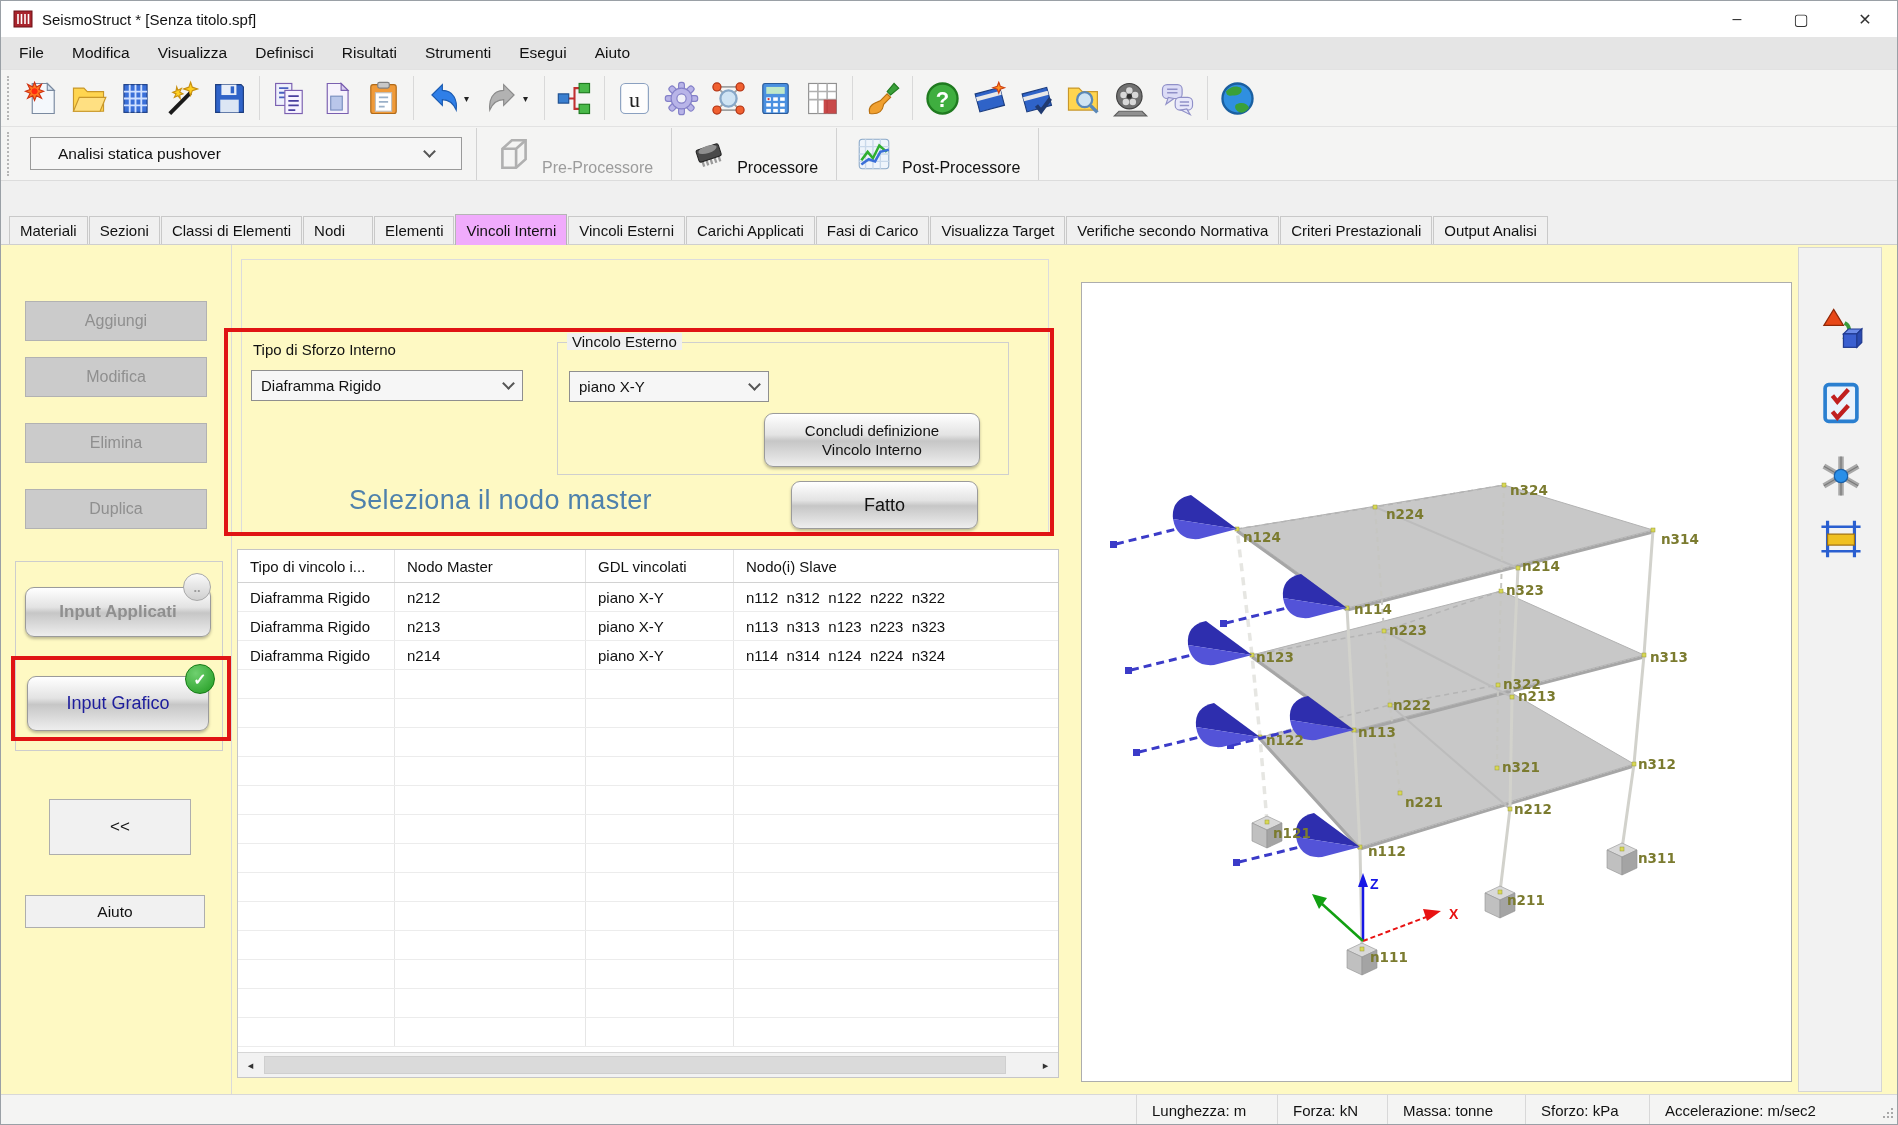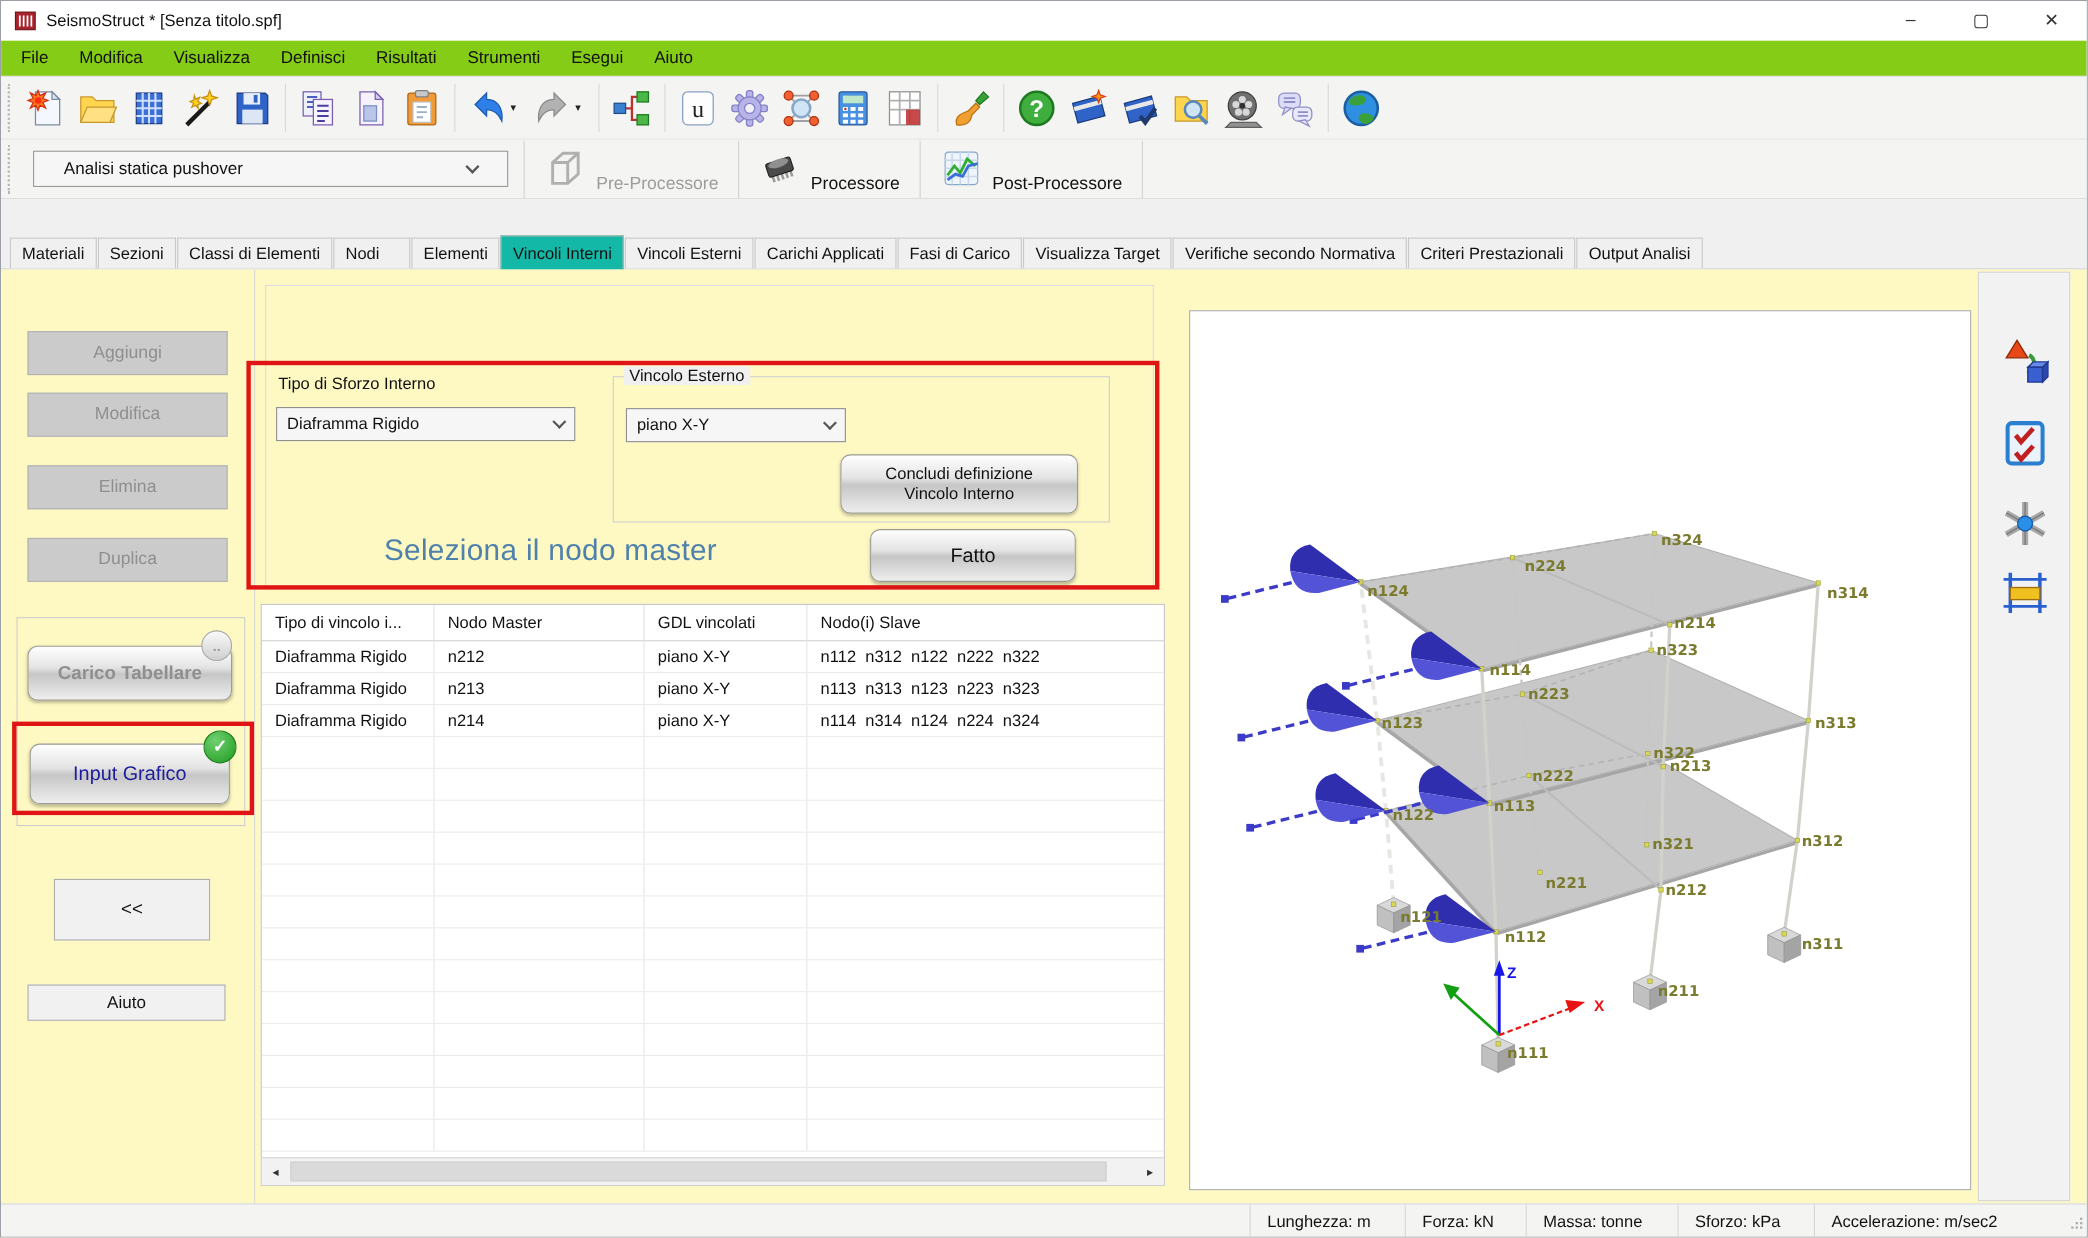--- a/index.html
+++ b/index.html
@@ -5,41 +5,41 @@
   *{box-sizing:border-box;margin:0;padding:0}
   html,body{width:1898px;height:1125px;overflow:hidden}
   body{font-family:"Liberation Sans",sans-serif;background:#fff;position:relative;border:1px solid #9aa0a6;color:#111}
   
   #titlebar{position:absolute;left:0;top:0;width:100%;height:36px;background:#fff;display:flex;align-items:center}
   #titlebar .appicon{margin-left:12px;display:flex}
   #titlebar .title{margin-left:9px;font-size:15px}
   #wincontrols{margin-left:auto;display:flex;height:100%}
   .wc{width:64px;display:flex;align-items:center;justify-content:center;font-size:16px;color:#333}
   
-  #menubar{position:absolute;left:0;top:36px;width:100%;height:32px;background:#84cc16;display:flex;align-items:flex-start;padding-left:4px}
+  #menubar{position:absolute;left:0;top:36px;width:100%;height:32px;background:#e5e5e5;display:flex;align-items:flex-start;padding-left:4px}
   .mitem{padding:0 14px;font-size:15.5px;height:100%;display:flex;align-items:center}
   
   #toolbar{position:absolute;left:0;top:68px;width:100%;height:58px;background:#f4f4f3;border-top:1px solid #e2e2e2;border-bottom:1px solid #e2e2e2;display:flex;align-items:center}
   .tdrag{width:7px;height:44px;border-left:2px dotted #b6b6b6;margin:0 4px 0 6px}
   .ti{width:47px;height:47px;display:flex;align-items:center;justify-content:center}
   .ti svg{width:37px;height:37px}
   .tsep{width:1px;height:44px;background:#d9d9d9;margin:0 6px}
   .tcaret{width:15px;font-size:10px;color:#222;text-align:left;margin-left:-3px}
   
   #analysisbar{position:absolute;left:0;top:126px;width:100%;height:54px;background:#f4f4f3;border-bottom:1px solid #dcdcdc;display:flex;align-items:center}
   #combo-analysis{width:432px;height:33px;margin-left:12px;border:1px solid #9a9a9a;background:#f6f6f6;display:flex;align-items:center;justify-content:space-between;padding:0 27px;font-size:15.5px}
   .chev{width:9px;height:9px;border-right:2px solid #555;border-bottom:2px solid #555;transform:rotate(45deg);margin-top:-4px}
   .procwrap{display:flex;align-items:center;height:100%;margin-left:14px}
   .procbtn{display:flex;align-items:flex-end;gap:9px;font-size:16px;padding:0 18px;height:46px}
   .procbtn.disabled{color:#9c9c9c}
   .vline{width:1px;height:52px;background:#d2d2d2}
   
   #tabrow{position:absolute;left:0;top:180px;width:100%;height:64px;background:#f0f0f0;display:flex;align-items:flex-end;padding-left:8px;border-bottom:1px solid #cfcfcf}
   .tab{height:28px;display:flex;align-items:center;padding:0 10px;font-size:15px;border:1px solid #c9c9c9;border-bottom:none;background:#f0f0f0;margin-right:1px;white-space:nowrap}
-  .tab.active{background:#14b8a6;height:31px;position:relative;top:1px;border-color:#b5b5b5}
+  .tab.active{background:#f0abfc;height:31px;position:relative;top:1px;border-color:#b5b5b5}
   
   #main{position:absolute;left:0;top:244px;width:1898px;height:849px;background:#fef9c3}
   #leftpanel{position:absolute;left:0;top:0;width:231px;height:100%;border-right:1px solid #dadada}
   .gbtn{position:absolute;left:24px;width:182px;height:40px;background:#cbcbcb;border:1px solid #b2b2b2;color:#8f8f8f;font-size:16px;display:flex;align-items:center;justify-content:center}
   #groupbox-left{position:absolute;left:14px;top:316px;width:208px;height:190px;border:1px solid #cdcdcd}
   .glossy{border:1px solid #9b9b9b;border-radius:9px;background:linear-gradient(180deg,#ffffff 0%,#e3e3e3 40%,#c6c6c6 52%,#eeeeee 100%);box-shadow:0 2px 3px rgba(0,0,0,.25);display:flex;align-items:center;justify-content:center}
   #btn-input-tab{position:absolute;left:24px;top:342px;width:186px;height:50px;font-size:17px;font-weight:bold;color:#8f8f8f}
   #badge-tab{position:absolute;left:182px;top:328px;width:28px;height:28px;border-radius:50%;background:linear-gradient(180deg,#fafafa,#cfcfcf);border:1px solid #a8a8a8;color:#9a9a9a;font-size:13px;font-weight:bold;display:flex;align-items:center;justify-content:center;z-index:3}
   #redbox-left{position:absolute;left:10px;top:411px;width:220px;height:85px;border:4px solid #e01414;z-index:2}
   #btn-input-graf{position:absolute;left:26px;top:431px;width:182px;height:55px;font-size:18px;font-weight:normal;color:#1c1c9c;z-index:2}
@@ -378,21 +378,21 @@
 </div>
 
 <div id="main">
 
   <div id="leftpanel">
     <div class="gbtn" style="top:56px">Aggiungi</div>
     <div class="gbtn" style="top:112px">Modifica</div>
     <div class="gbtn" style="top:178px">Elimina</div>
     <div class="gbtn" style="top:244px">Duplica</div>
     <div id="groupbox-left"></div>
-    <div id="btn-input-tab" class="glossy">Carico Tabellare</div>
+    <div id="btn-input-tab" class="glossy">Input Applicati</div>
     <div id="badge-tab">..</div>
     <div id="redbox-left"></div>
     <div id="btn-input-graf" class="glossy">Input Grafico</div>
     <div id="badge-graf">✓</div>
     <div id="btn-collapse">&lt;&lt;</div>
     <div id="btn-aiuto">Aiuto</div>
   </div>
 
   <div id="def-border"></div>
   <div id="redbox-main"></div>

